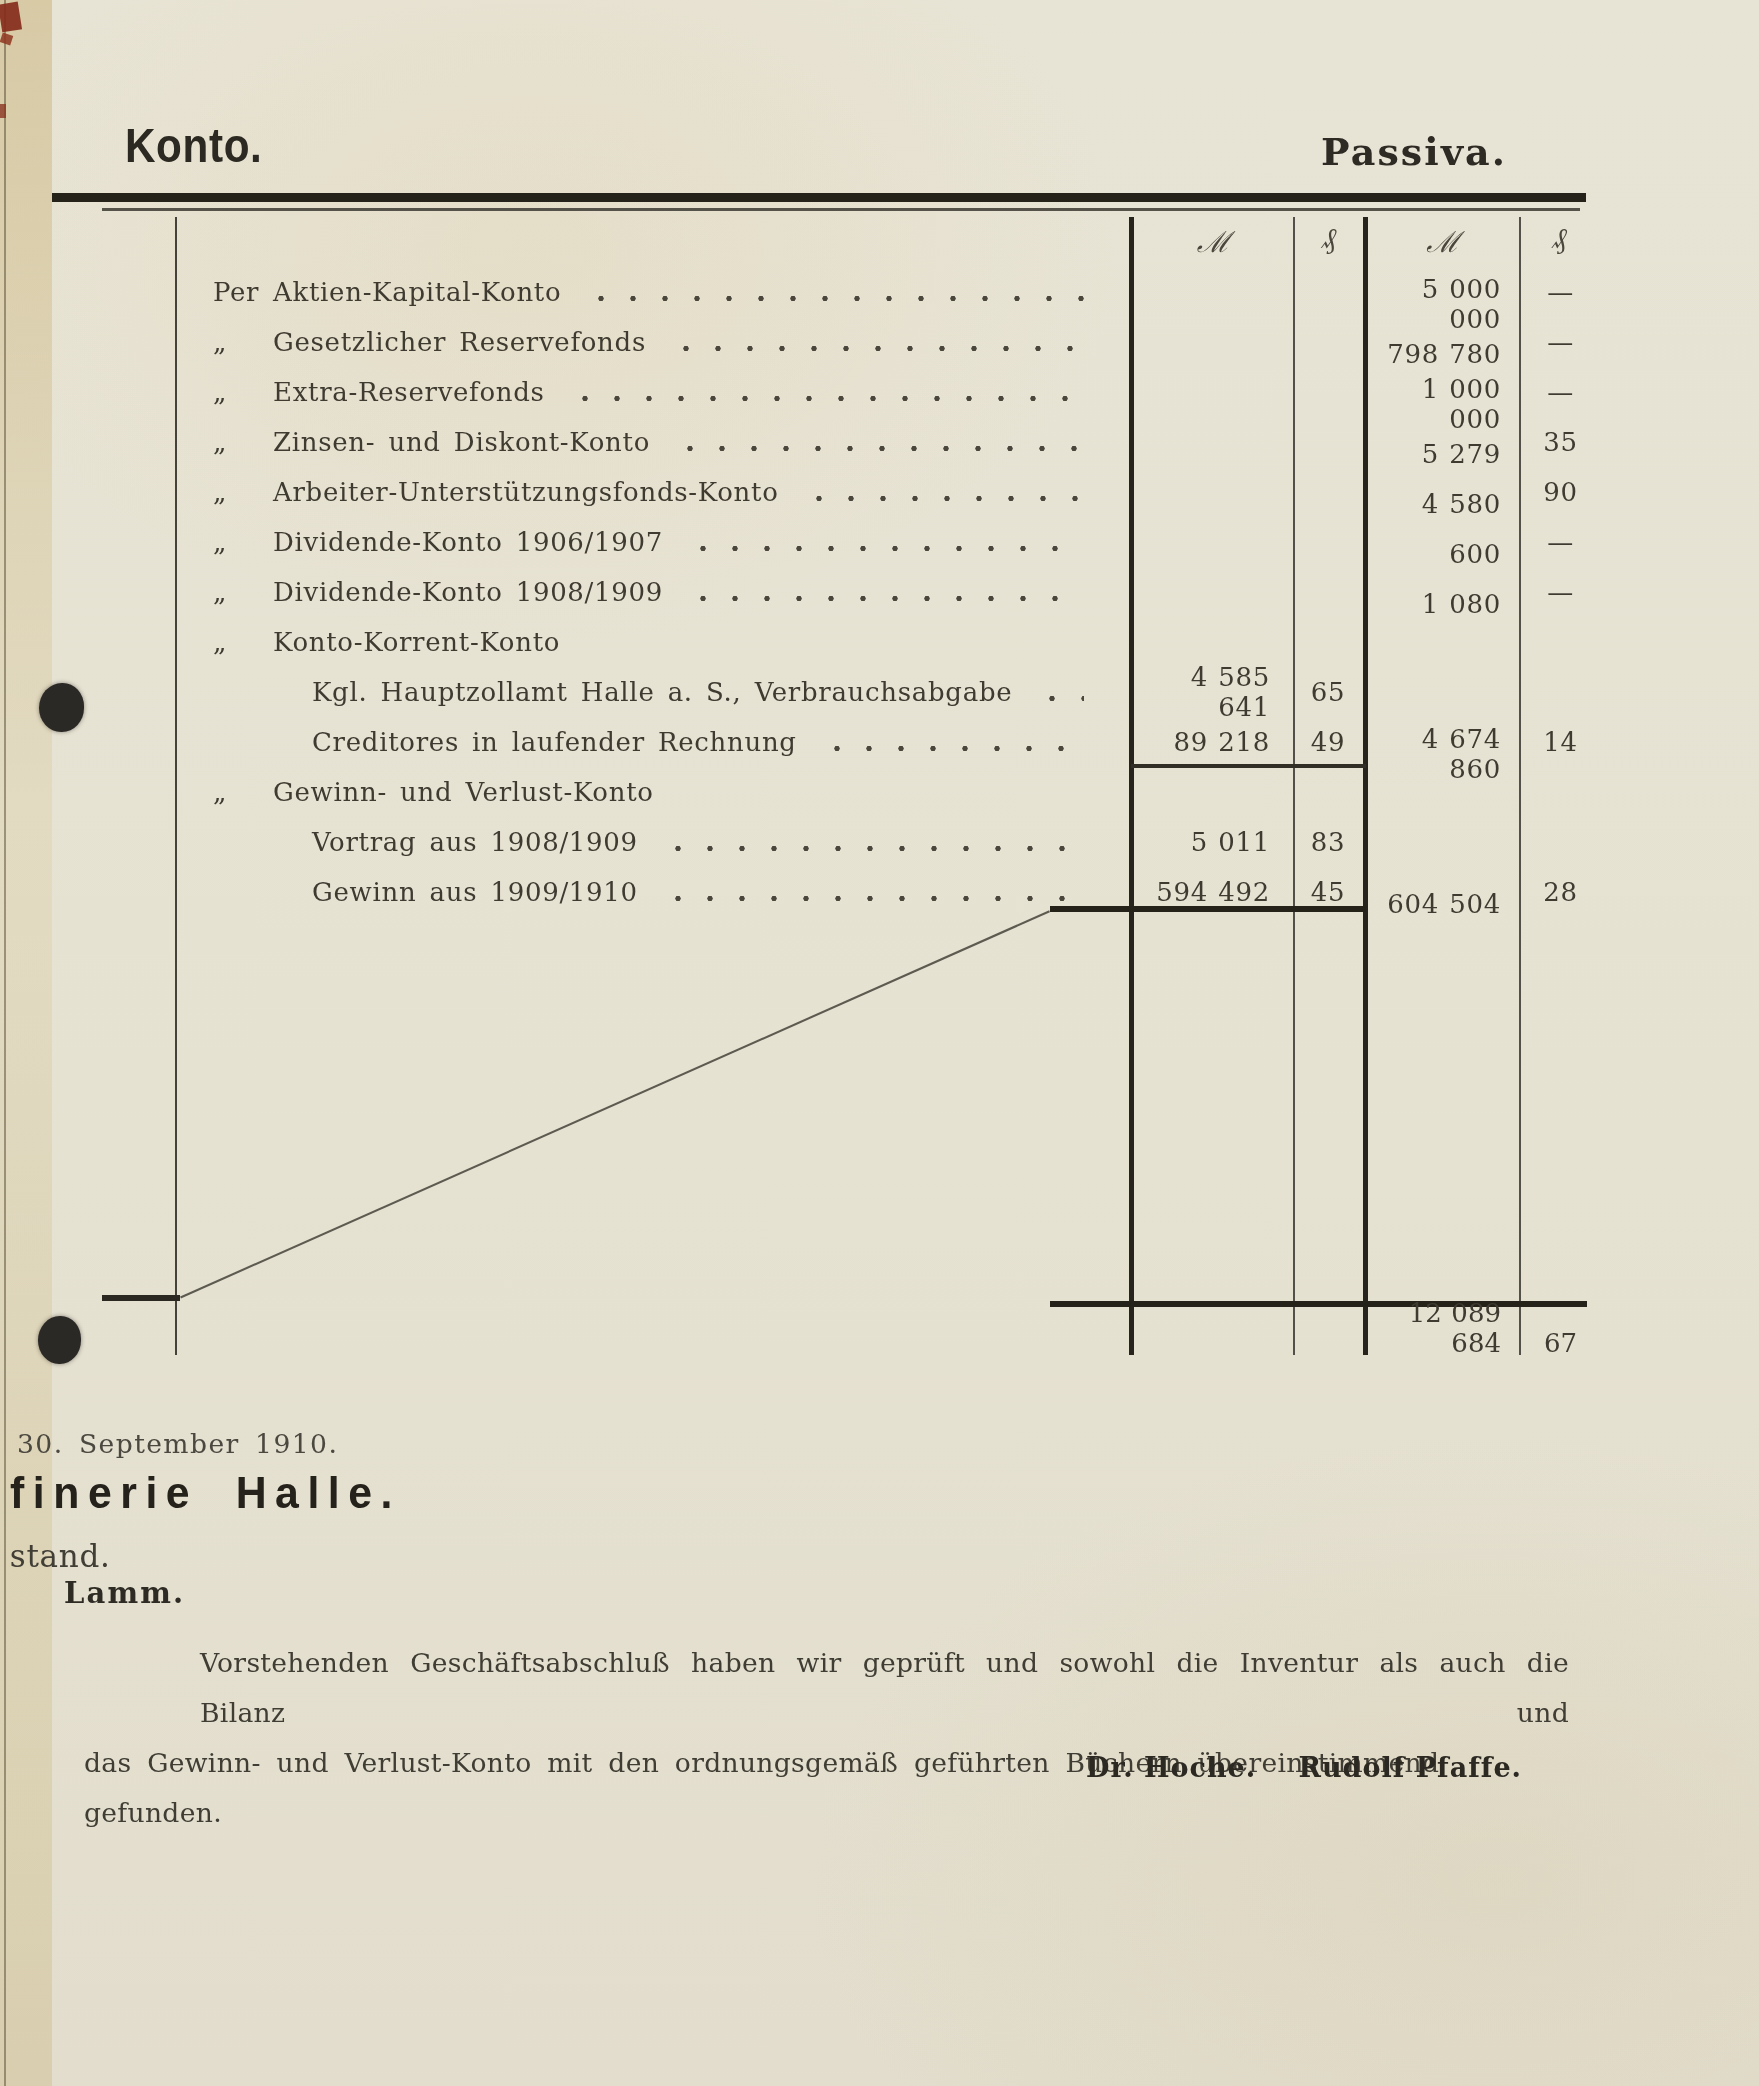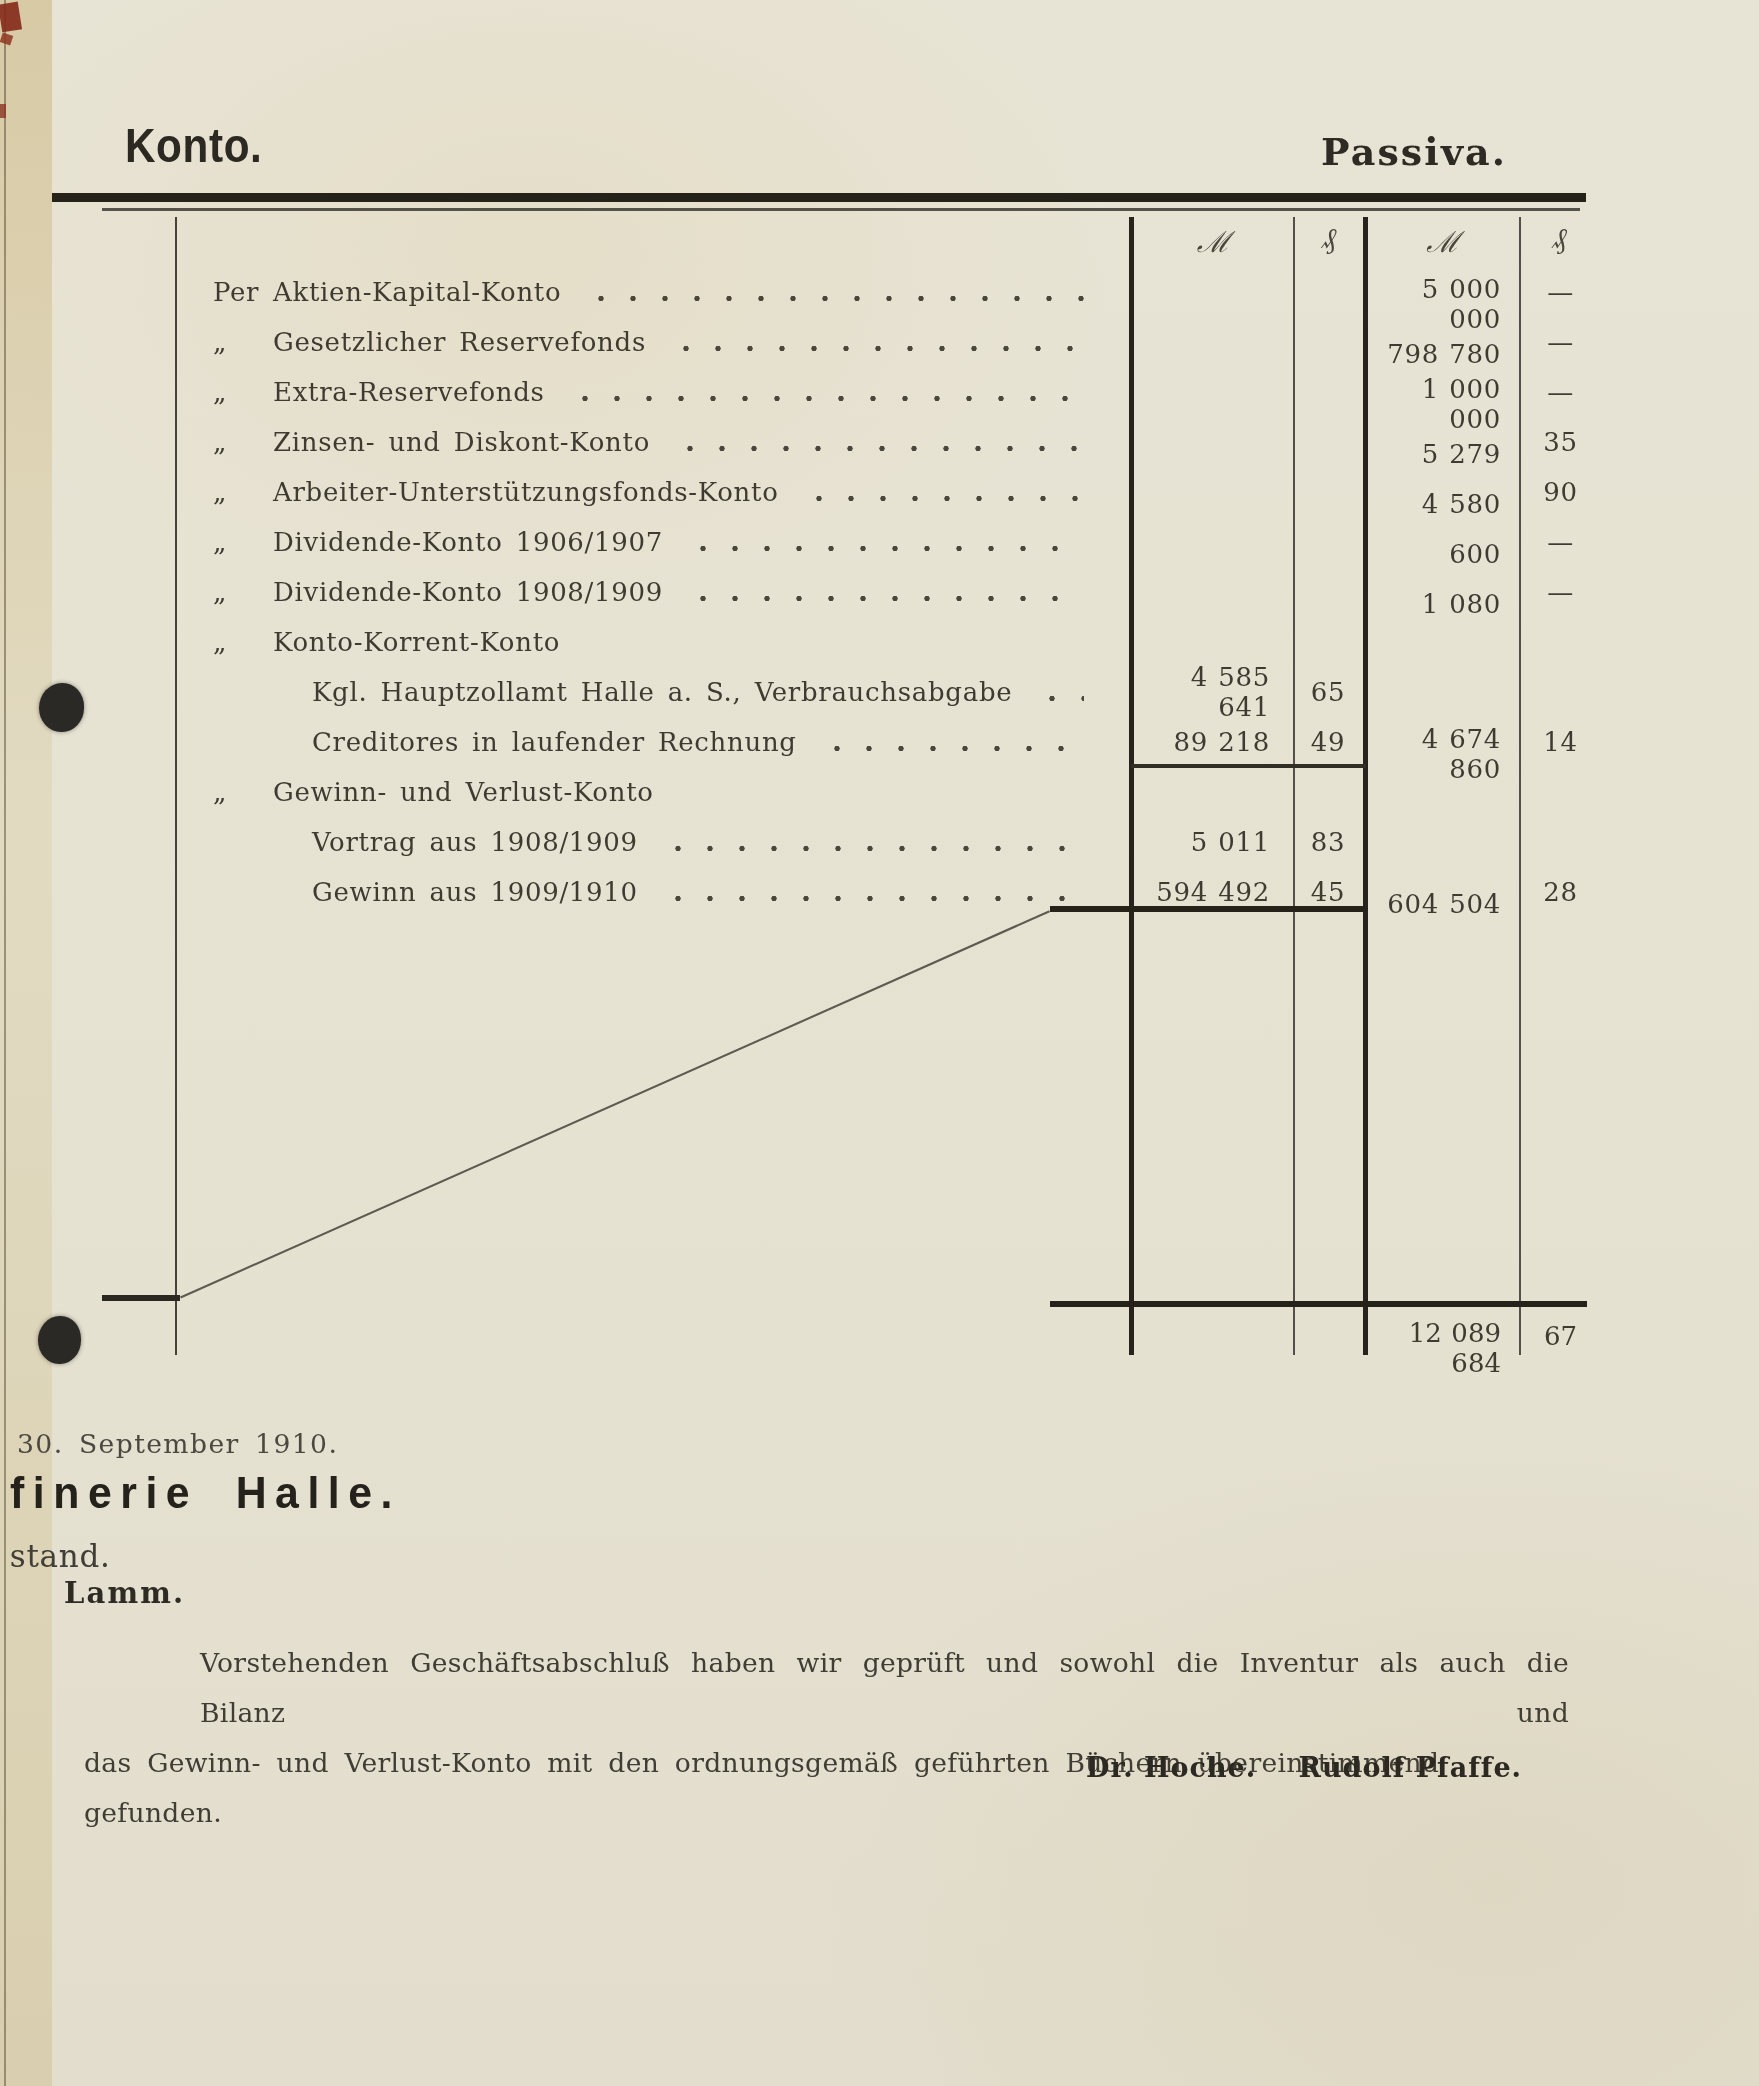--- a/index.html
+++ b/index.html
@@ -63,21 +63,21 @@
   .pfx{display:inline-block;width:60px;flex:none;}
   .leader{flex:1;height:4.9px;margin-left:24px;margin-right:45px;
     background-image:radial-gradient(circle,#4a463c 2.4px,rgba(0,0,0,0) 2.9px);
     background-size:32px 4.9px;background-position:0 50%;background-repeat:repeat-x;}
   .num{text-align:right;word-spacing:1.4px;}
   .ctr{text-align:center;}
   .m1w{width:164px;padding-right:23px;}
   .p1w{width:70px;}
   .m2w{width:155px;padding-right:17px;margin-top:24px;}
   .p2w{width:85px;}
-  #total-row{position:absolute;left:175px;top:1313px;width:1428px;height:45px;display:flex;align-items:center;
+  #total-row{position:absolute;left:175px;top:1313px;width:1428px;height:45px;display:flex;align-items:flex-end;
     font-size:26px;color:#3f3b31;}
   .total-spacer{width:1188px;flex:none;}
 
   
   .date30{position:absolute;left:17px;top:1428px;font-size:26.6px;letter-spacing:1.4px;word-spacing:5.6px;color:#4b4840;}
   .company{position:absolute;left:9.8px;top:1467px;font-family:"Liberation Sans",sans-serif;font-weight:700;
     font-size:45px;letter-spacing:9px;word-spacing:18px;color:#25221c;transform:scaleX(.95);transform-origin:left top;}
   .stand{position:absolute;left:9.8px;top:1538px;font-size:31px;letter-spacing:0.7px;color:#413e36;}
   .lamm{position:absolute;left:64px;top:1576px;font-weight:700;font-size:29px;letter-spacing:2.1px;color:#2e2b24;}
   .audit{position:absolute;left:84px;top:1638px;width:1485px;font-size:26.6px;line-height:50px;

